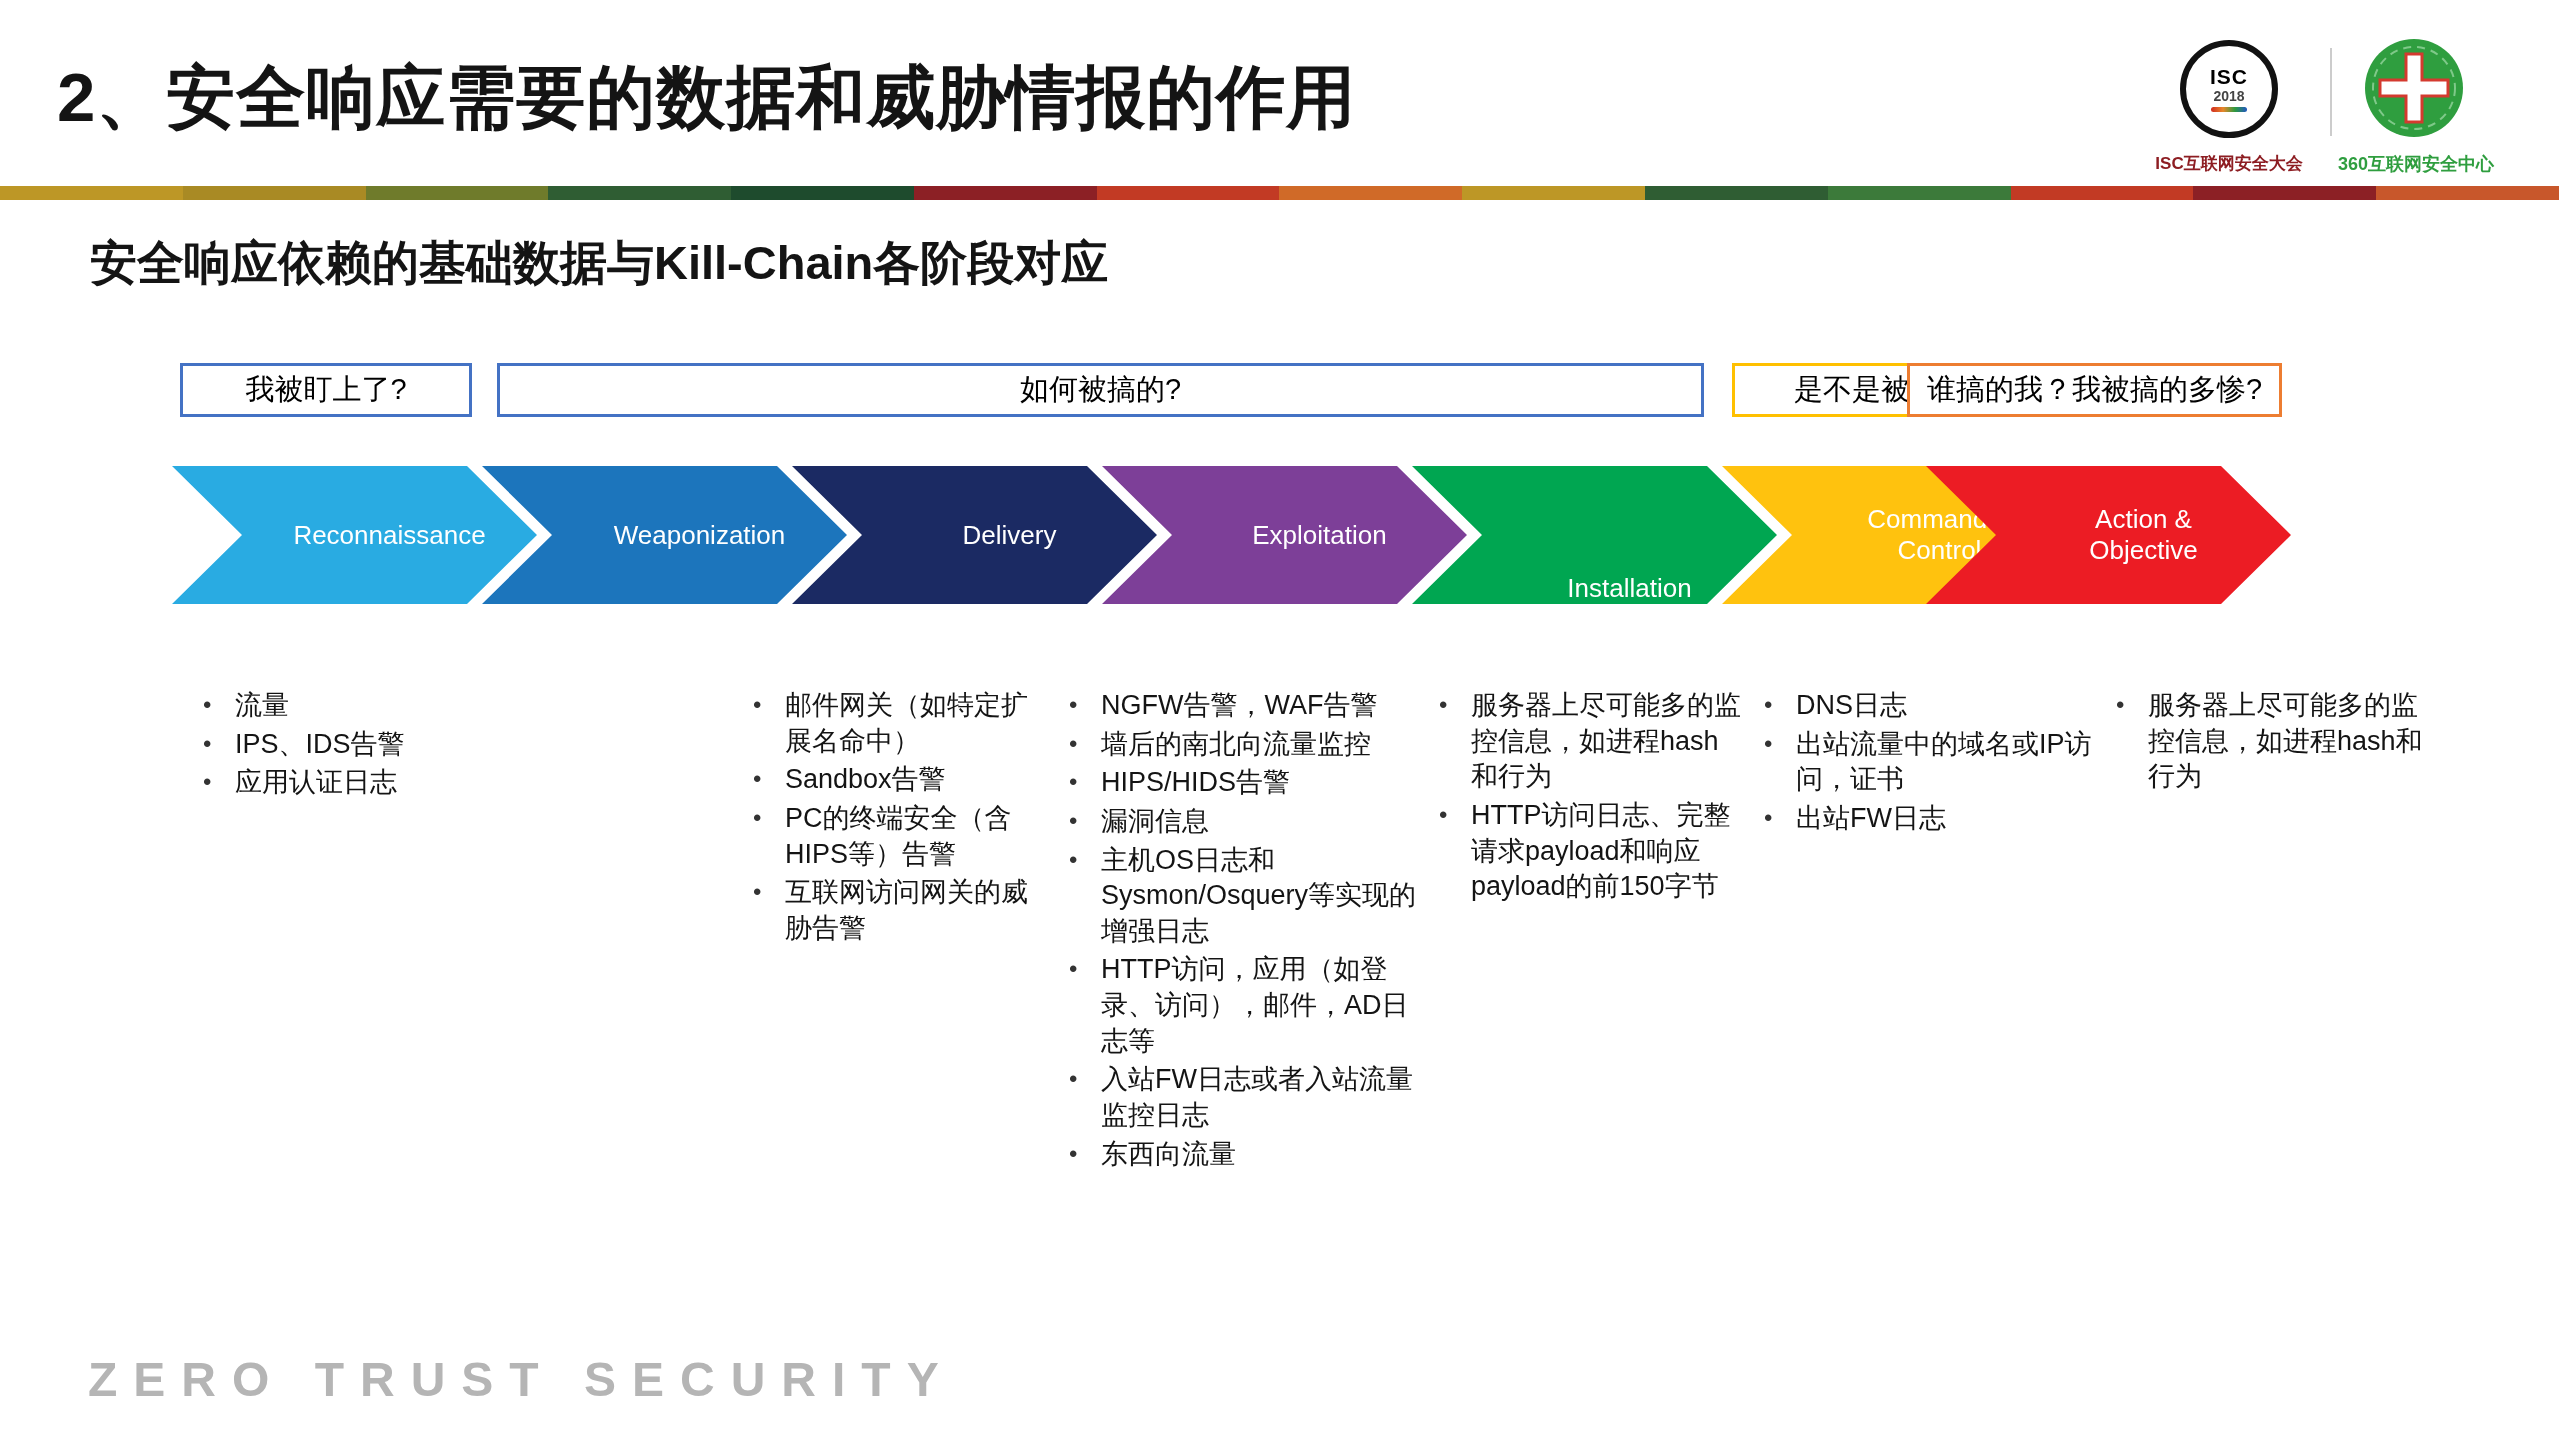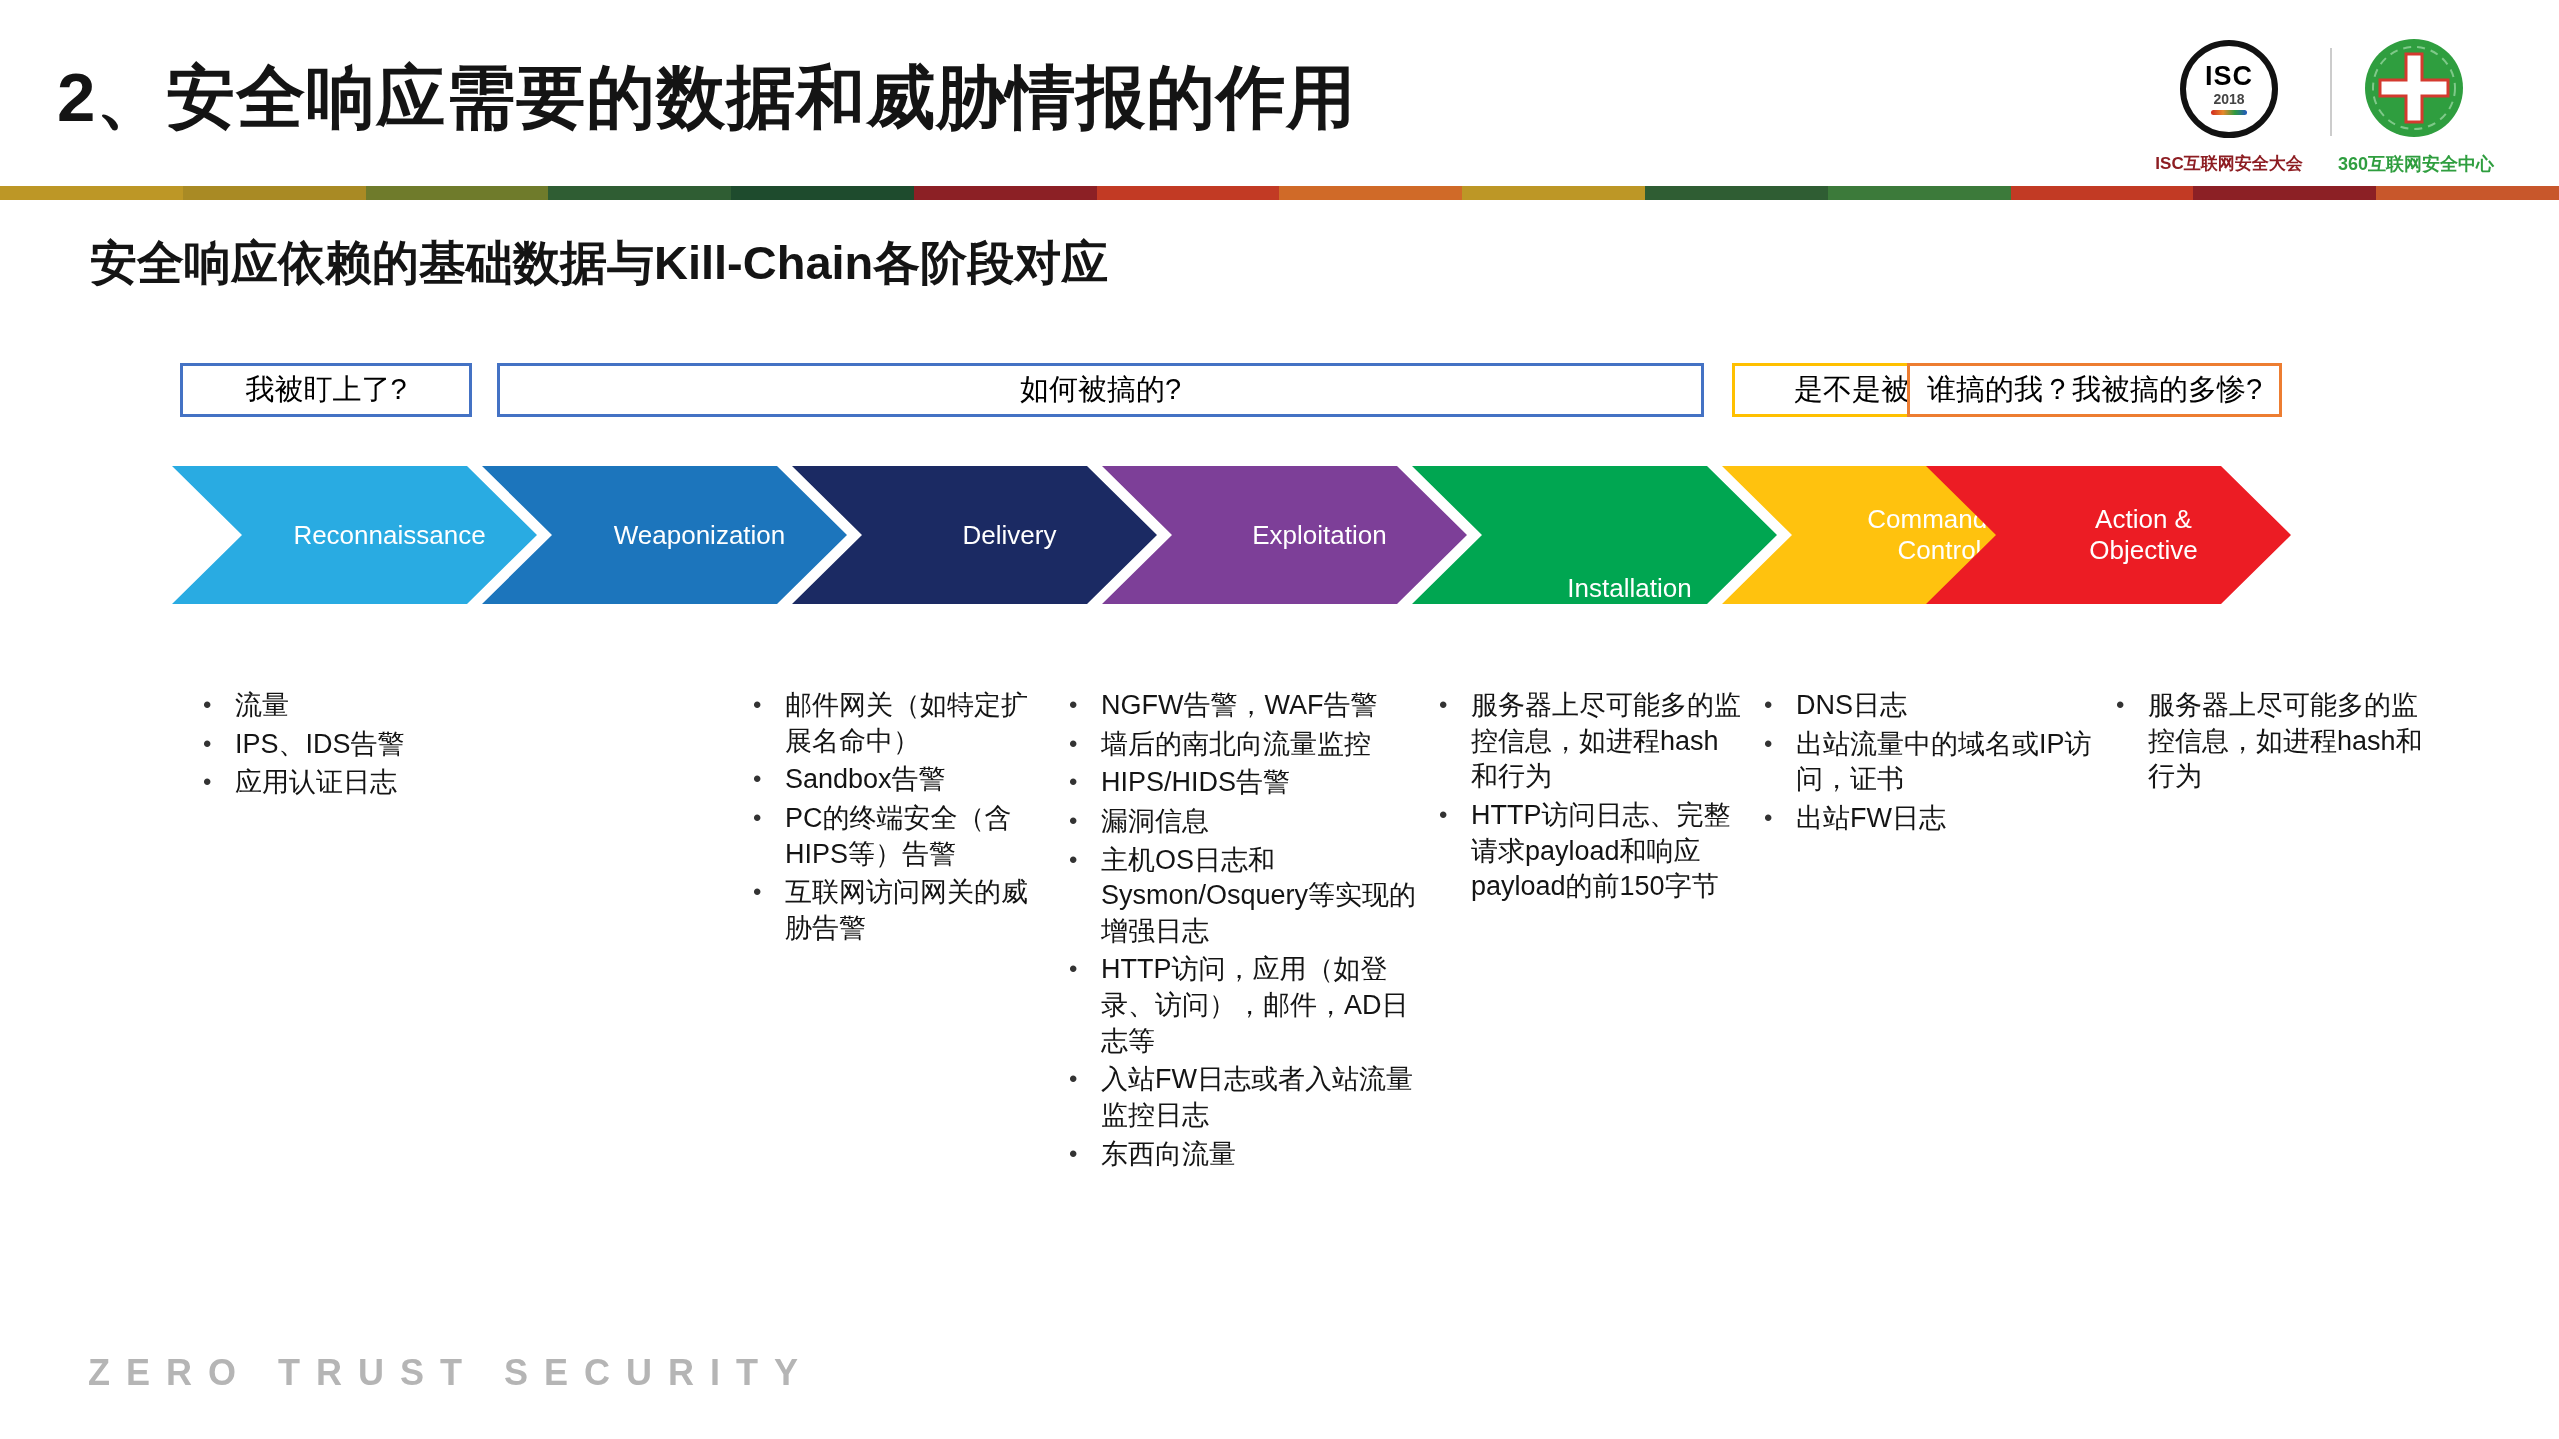--- a/index.html
+++ b/index.html
@@ -8,21 +8,21 @@
   .slide { position:relative; width:2559px; height:1439px; overflow:hidden; background:#fff; }
 
   
   .page-title { position:absolute; left:57px; top:52px; font-size:69px; font-weight:700;
     color:#141414; letter-spacing:1px; white-space:nowrap; }
 
   
   .isc-logo { position:absolute; left:2180px; top:40px; width:98px; height:98px;
     border:6px solid #121212; border-radius:50%; display:flex; flex-direction:column;
     align-items:center; justify-content:center; background:#fff; }
-  .isc-abbr { font-size:27px; font-weight:800; color:#000; line-height:1; letter-spacing:1px; }
+  .isc-abbr { font-size:21px; font-weight:800; color:#000; line-height:1; letter-spacing:1px; }
   .isc-year { font-size:14px; font-weight:700; color:#444; margin-top:2px; line-height:1; }
   .isc-rainbow { width:36px; height:5px; margin-top:4px; border-radius:3px;
     background:linear-gradient(90deg,#d02b20,#e8872a,#2d9a3f,#2257c2); }
   .isc-caption { position:absolute; left:2144px; top:152px; width:170px; text-align:center;
     font-size:17px; font-weight:700; color:#8d1d22; }
   .logo-divider { position:absolute; left:2330px; top:48px; width:2px; height:88px; background:#cccccc; }
   .q360-logo { position:absolute; left:2364px; top:38px; width:100px; height:100px; }
   .q360-caption { position:absolute; left:2334px; top:152px; width:164px; text-align:center;
     font-size:18px; font-weight:700; }
 
@@ -67,21 +67,21 @@
   .bullet-col li { position:relative; padding-left:38px; margin-bottom:3px; }
   .bullet-col li::before { content:"\2022"; position:absolute; left:6px; top:1px; font-size:24px; color:#333; }
   .col-0 { left:197px;  width:300px; }
   .col-1 { left:747px;  width:302px; }
   .col-2 { left:1063px; width:354px; }
   .col-3 { left:1433px; width:312px; }
   .col-4 { left:1758px; width:334px; }
   .col-5 { left:2110px; width:322px; }
 
   
-  .footer-watermark { position:absolute; left:88px; top:1352px; font-size:36px; font-weight:600;
+  .footer-watermark { position:absolute; left:88px; top:1352px; font-size:48px; font-weight:600;
     color:#b5b5b5; letter-spacing:16px; white-space:nowrap; }
 </style>
 </head>
 <body>
 
 <div class="slide">
 
   <div class="page-title">2、安全响应需要的数据和威胁情报的作用</div>
 
   <div class="isc-logo">

